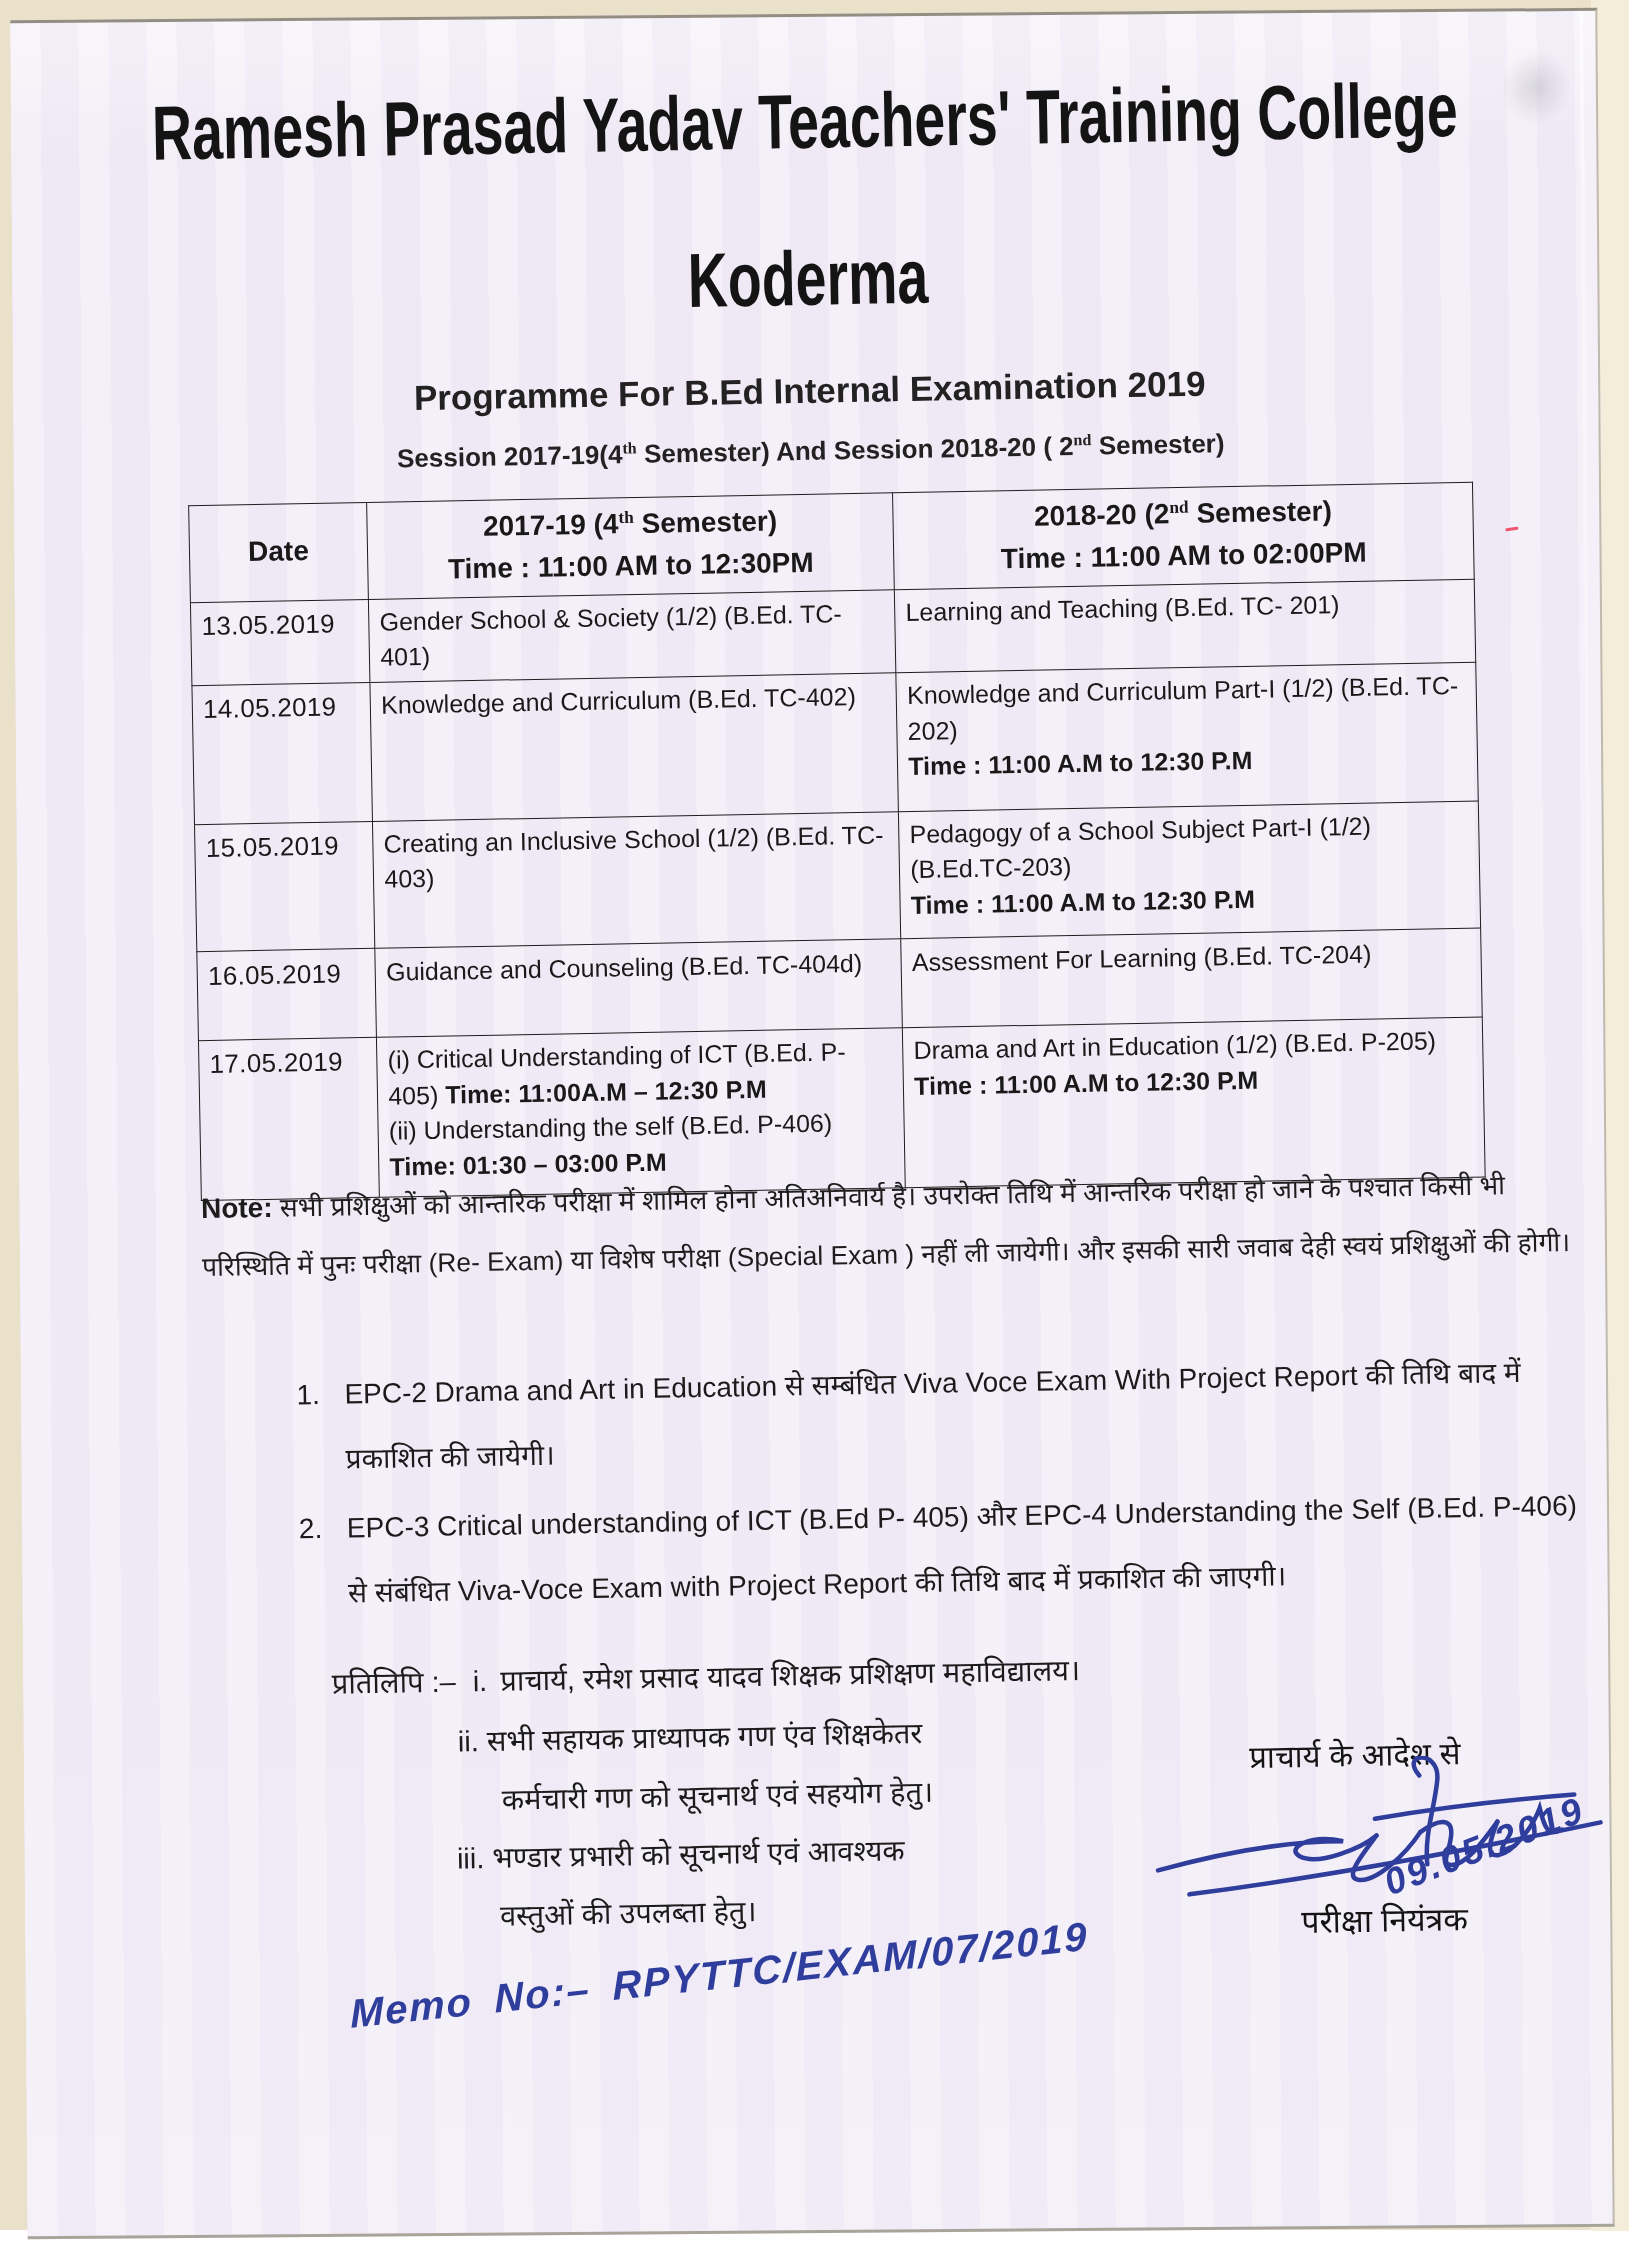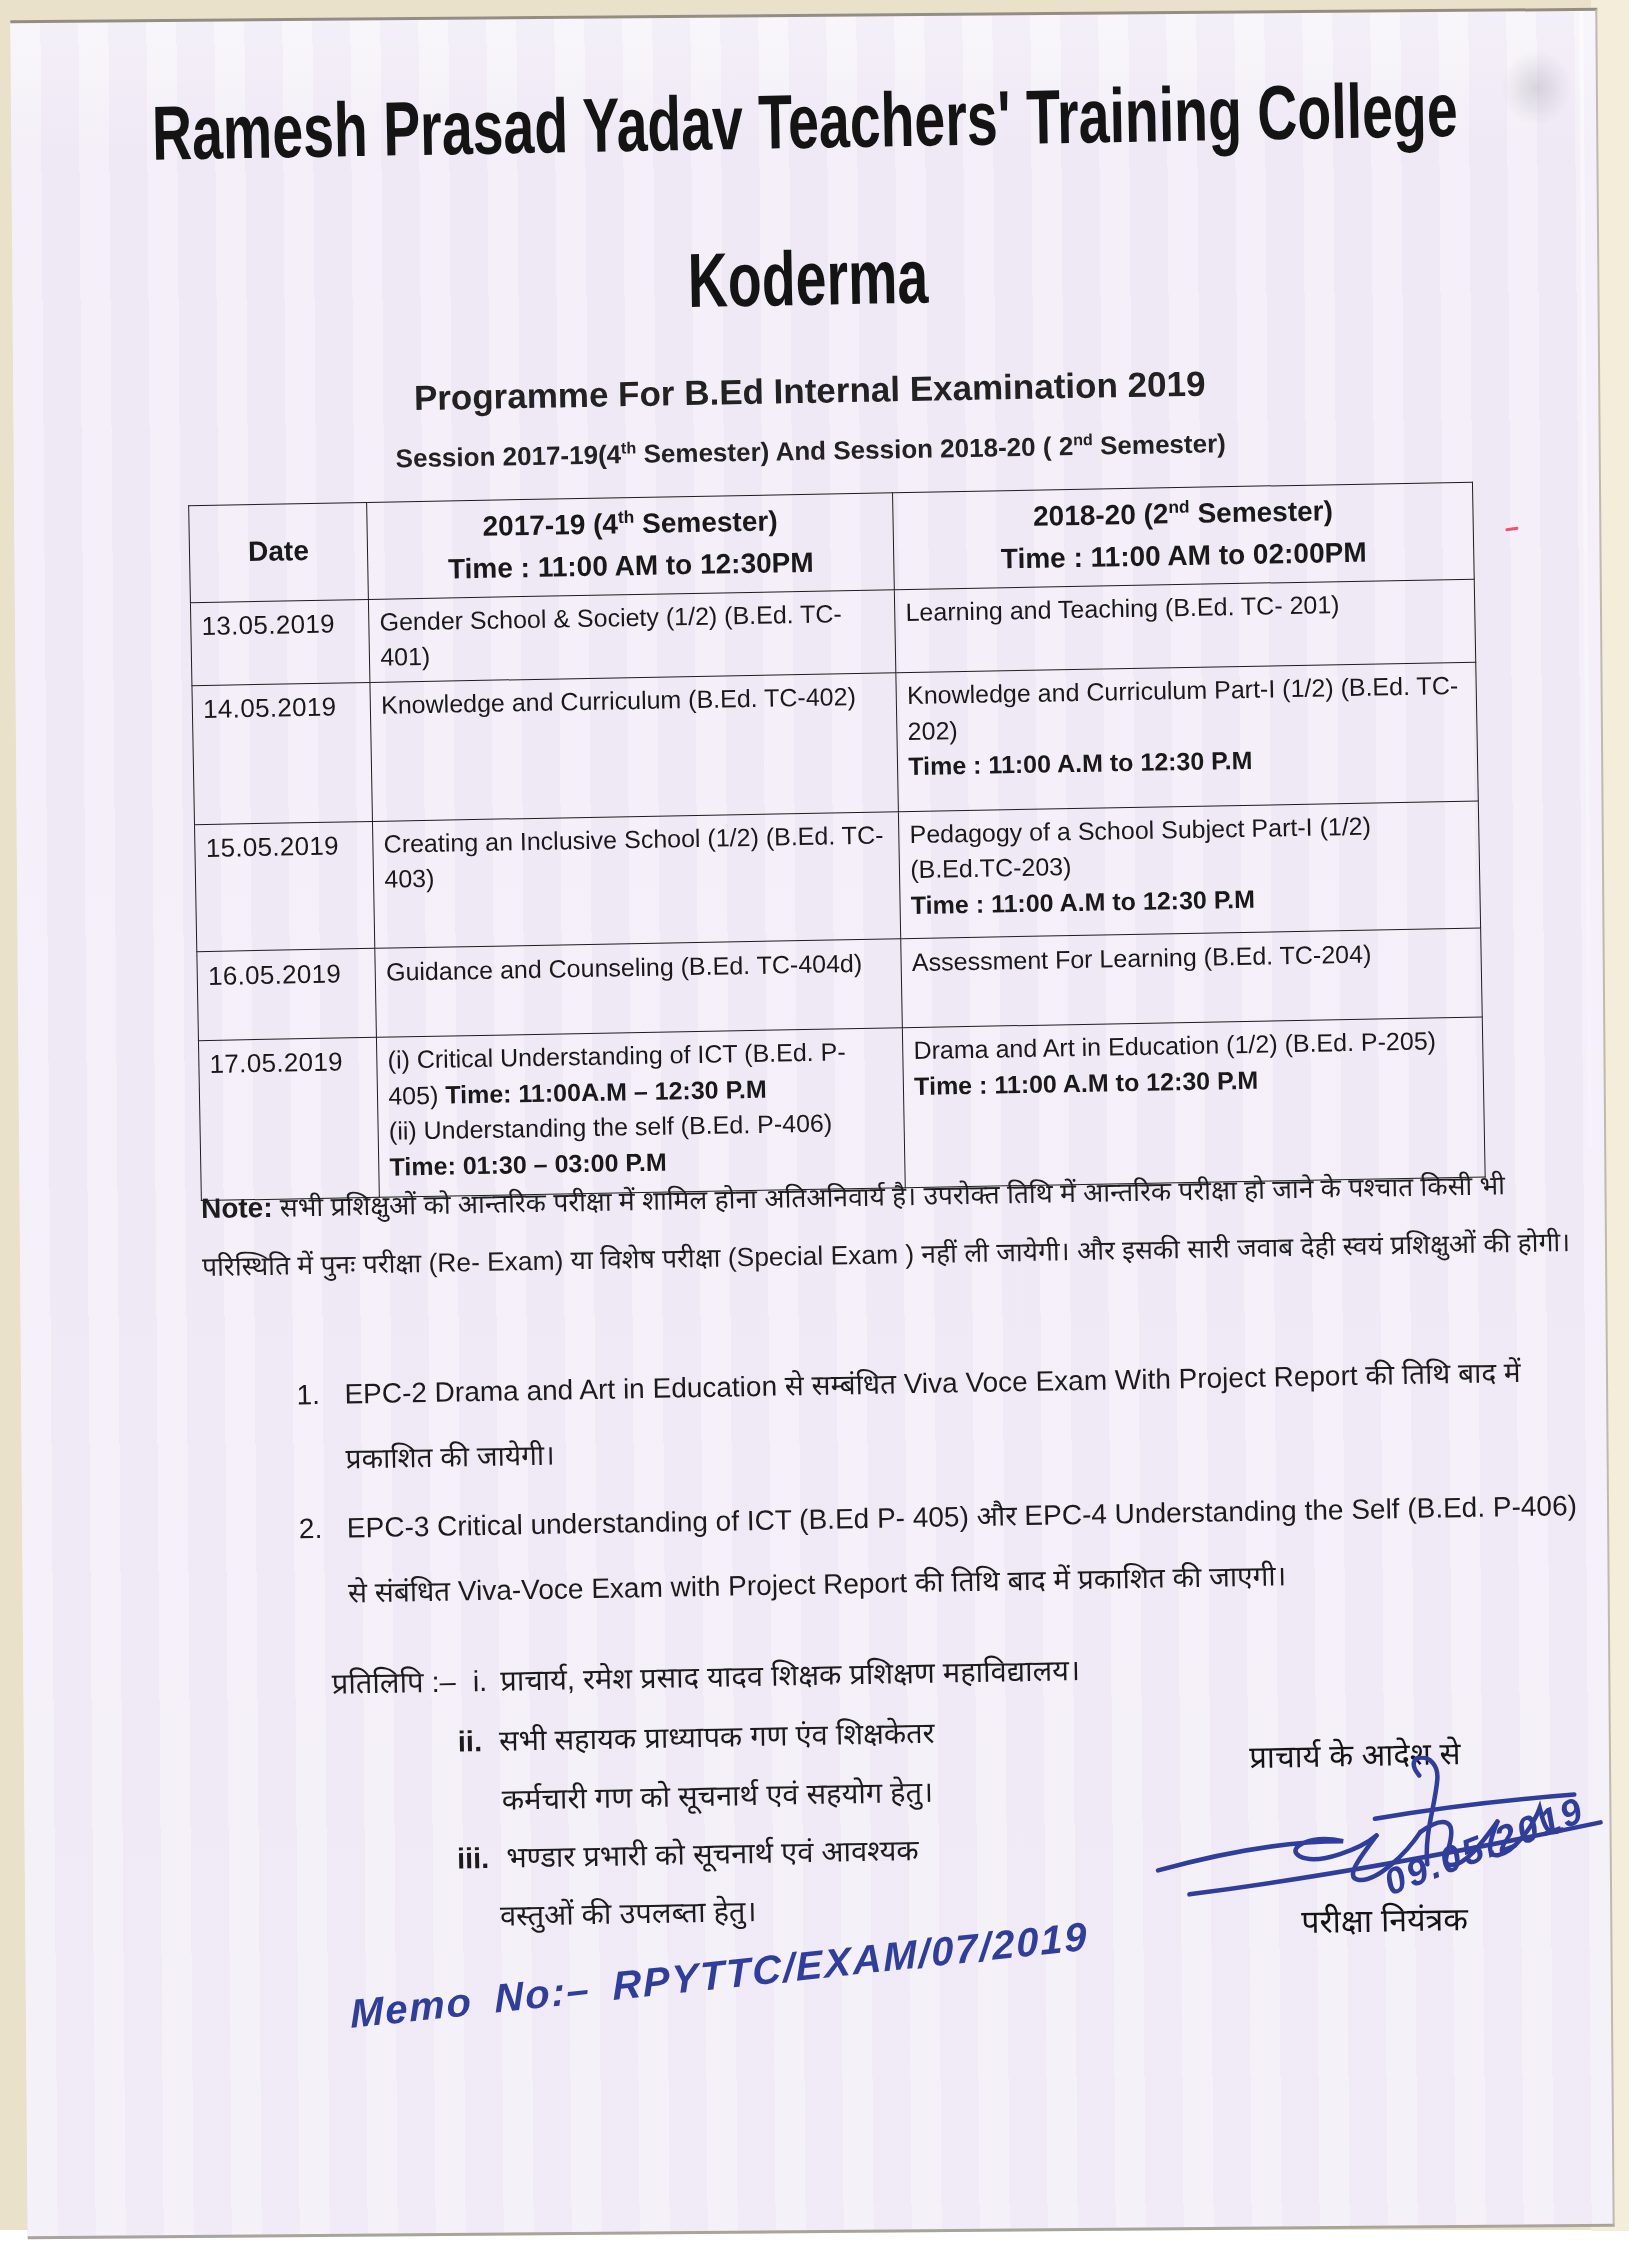--- a/index.html
+++ b/index.html
@@ -42,21 +42,21 @@
   .college-name{top:70px;}
   .college-city{top:227px;}
   .headline{
     display:inline-block;
     font-weight:700;font-size:59px;letter-spacing:0px;
     transform:scale(0.94,1.30);transform-origin:center;
     color:#141414;
   }
   .prog-title{top:353px;font-size:35px;font-weight:700;color:#222;}
   .session-line{top:418px;font-size:26px;font-weight:700;color:#222;}
-  sup.ord{font-size:62%;vertical-align:super;line-height:0;}
+  sup.ord{font-size:62%;vertical-align:super;line-height:0;font-family:Liberation Serif, serif;}
   
   table.sched{
     position:absolute;left:169px;top:476px;width:1284px;
     border-collapse:collapse;table-layout:fixed;
     font-size:25px;line-height:1.42;color:#191919;
   }
   table.sched td{
     border:1.9px solid #1d1d1d;
     padding:5.2px 10.3px 6.4px 10.3px;
     vertical-align:top;
@@ -90,21 +90,21 @@
   .item+.item{margin-top:3.9px;}
   
   .copyline{position:absolute;font-size:29px;color:#1b1b1b;white-space:nowrap;}
   .cl1{left:291px;top:1636px;}
   .cl1 .lbl{margin-right:17px;}
   .cl1 .no{margin-right:13px;}
   .cl2{left:416px;top:1696px;}
   .cl3{left:459px;top:1755px;}
   .cl4{left:413px;top:1813px;}
   .cl5{left:455px;top:1871px;}
-  .cl2 .no,.cl4 .no{margin-right:17px;font-weight:bold;}
+  .cl2 .no,.cl4 .no{margin-right:8px;}
   
   .order-text{position:absolute;left:1207px;top:1725px;font-size:31px;color:#141414;white-space:nowrap;}
   .sig-svg{position:absolute;left:1106px;top:1749px;width:509px;height:168px;}
   .sig-date{
     position:absolute;left:1335px;top:1820px;
     font-size:37px;font-style:italic;font-weight:600;letter-spacing:2.6px;
     color:#2f3d9c;transform:rotate(-20deg);white-space:nowrap;
   }
   .controller{position:absolute;left:1256px;top:1890px;font-size:32px;color:#141414;white-space:nowrap;}
   

